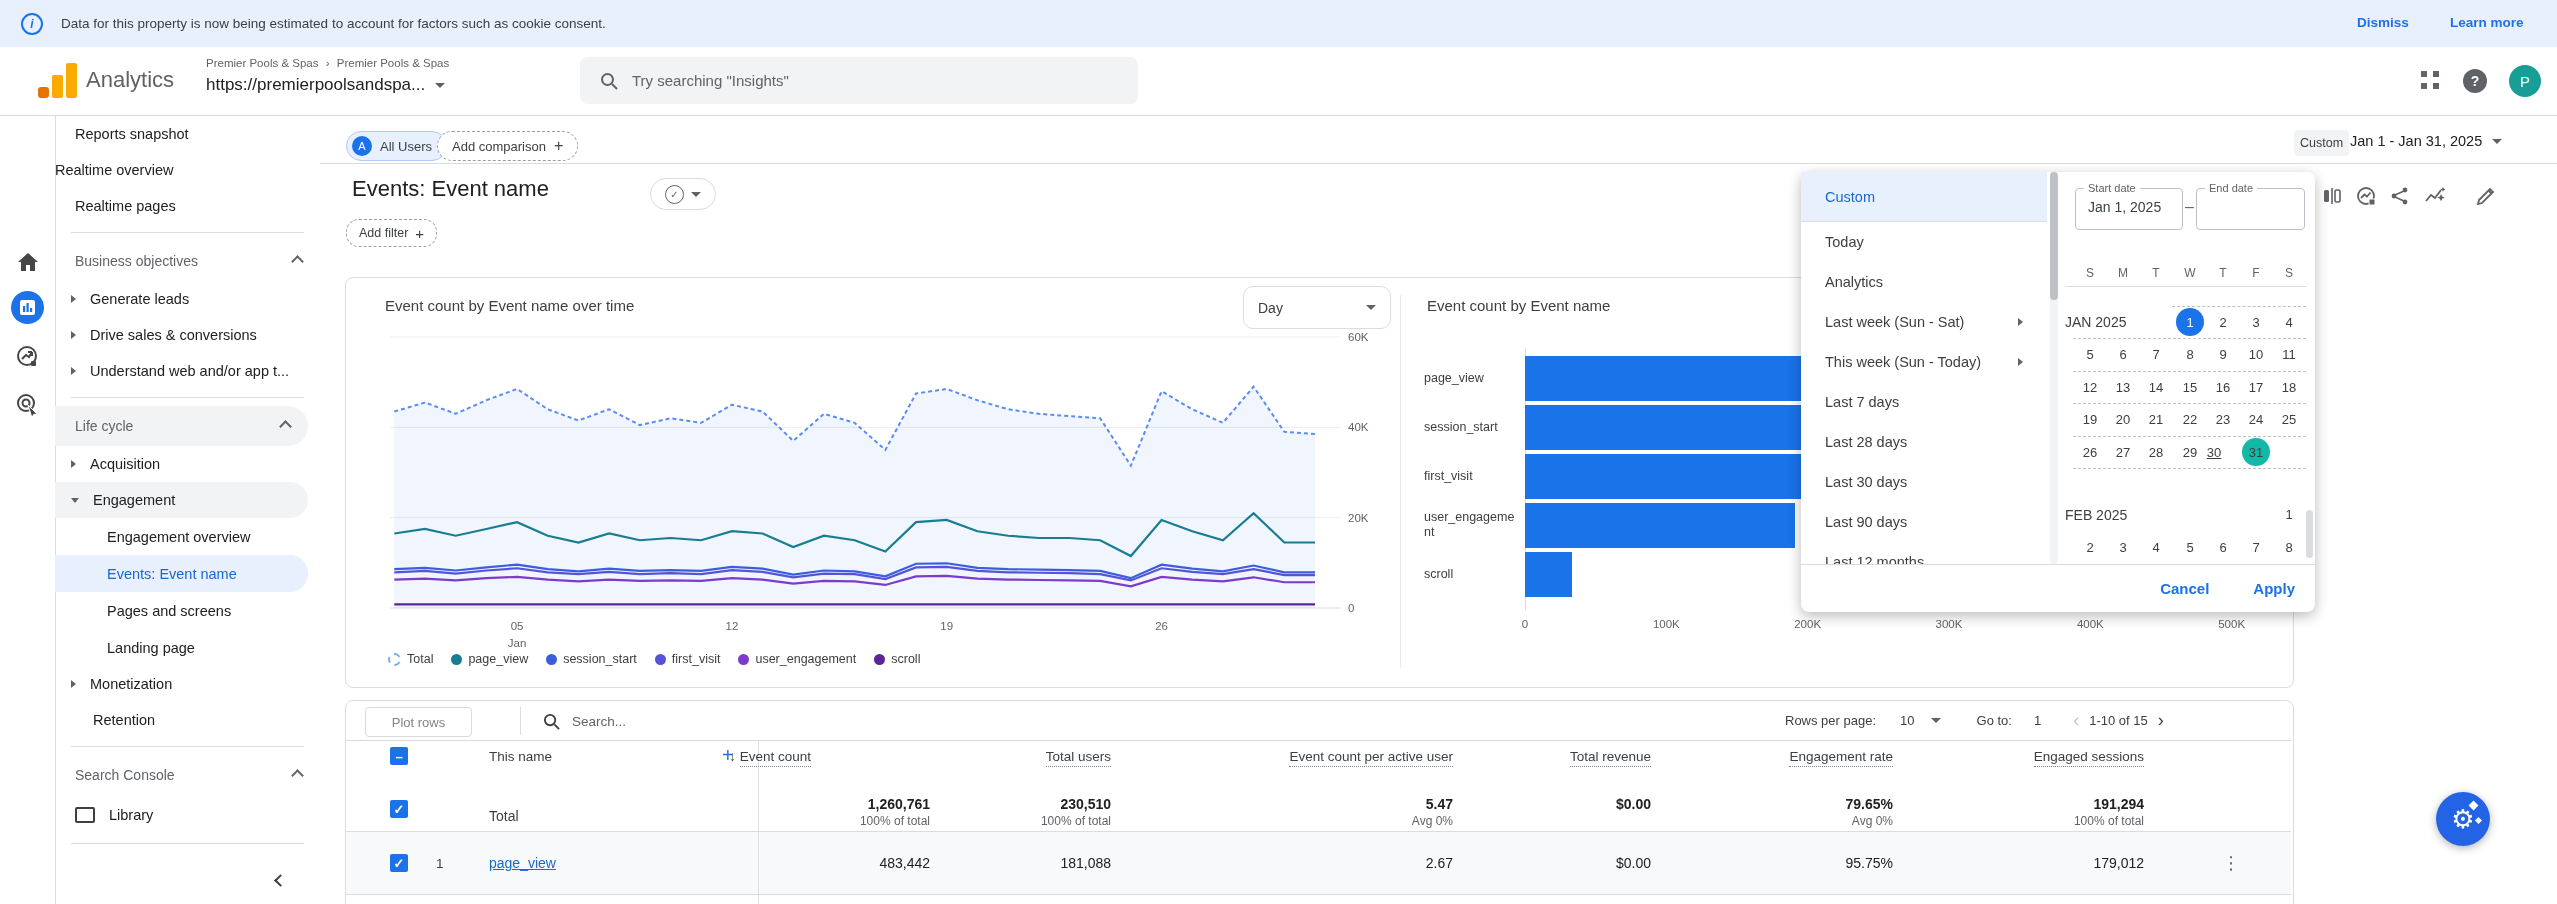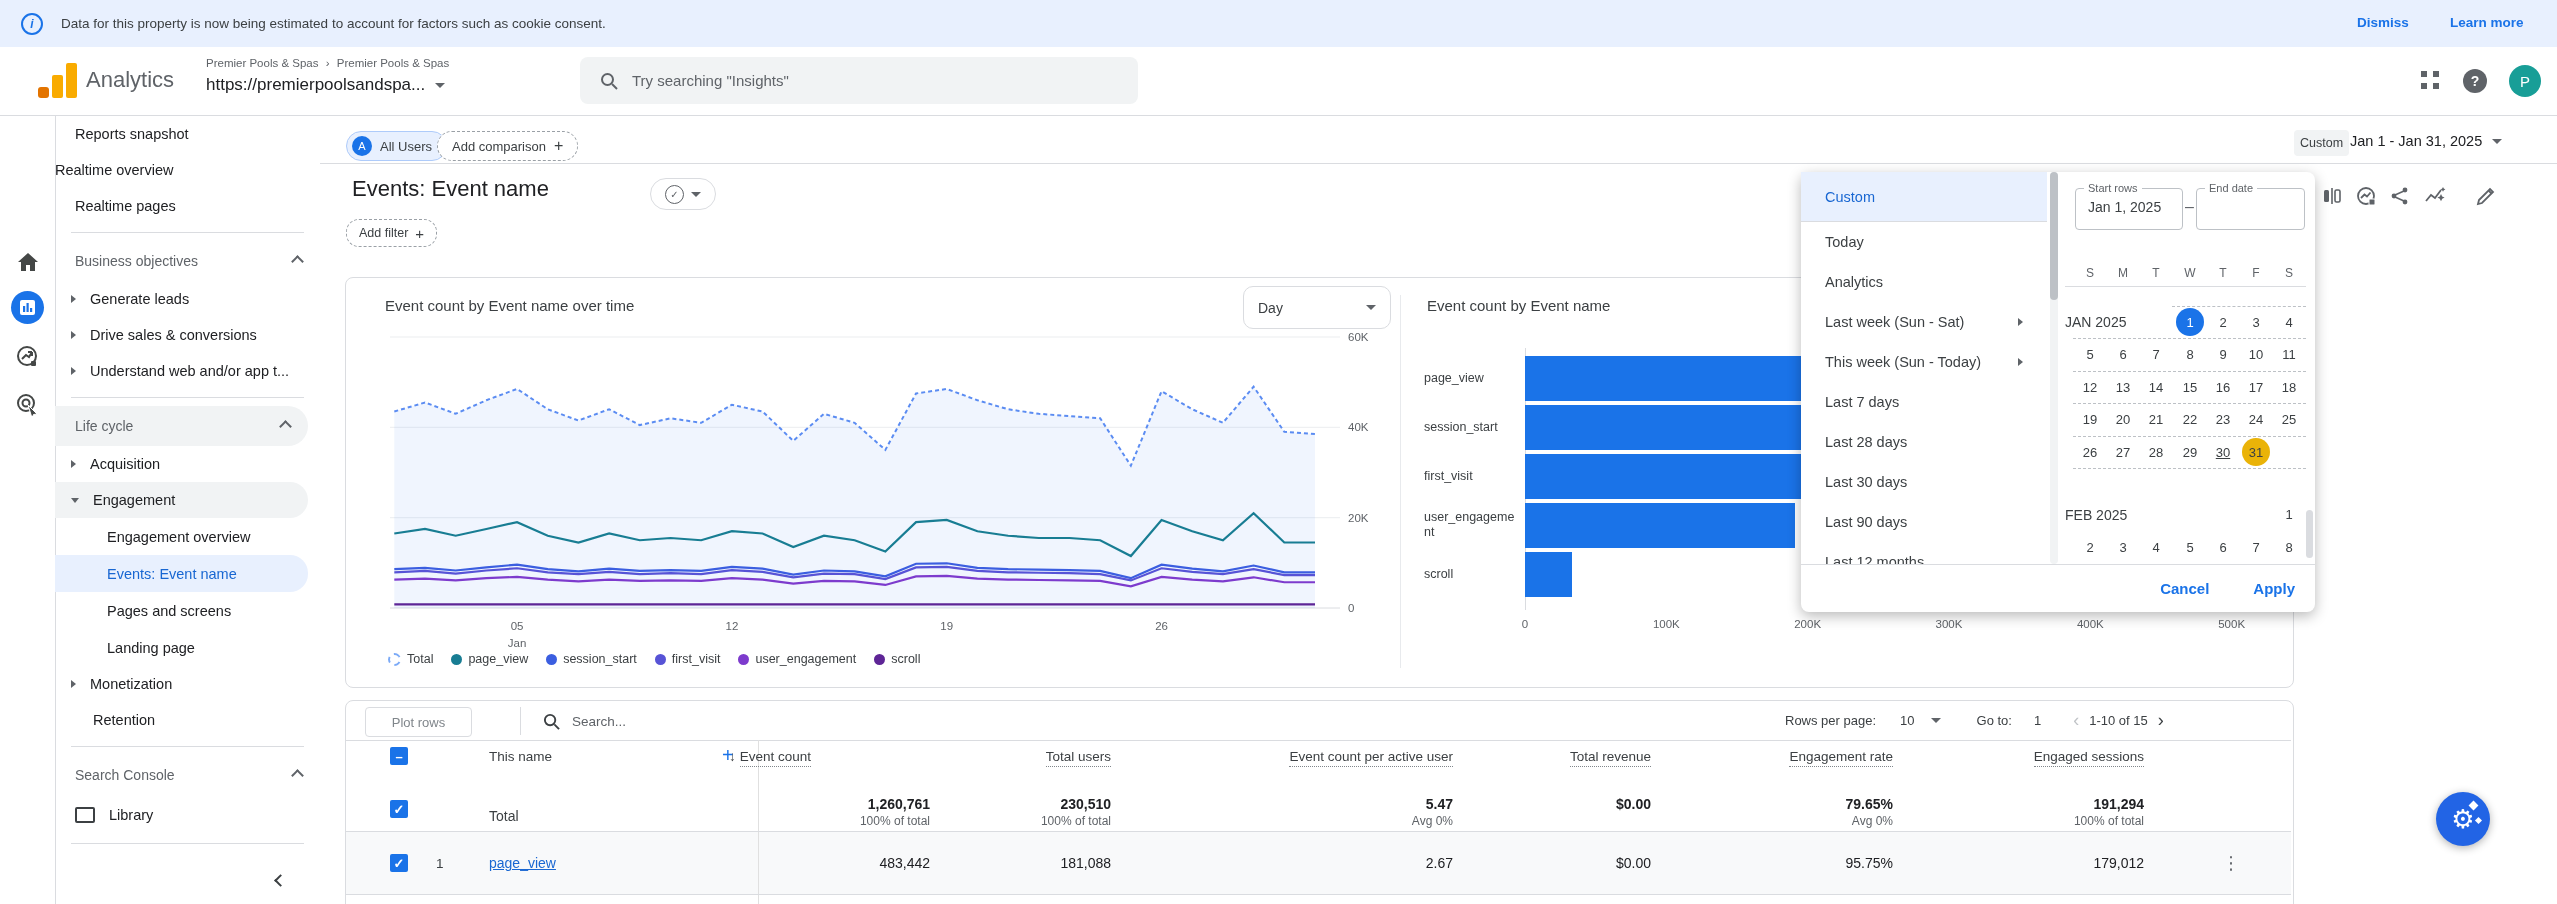--- a/index.html
+++ b/index.html
@@ -42,21 +42,21 @@
   .dot{width:11px;height:11px;border-radius:50%;}
   .panel{background:#fff;border-radius:8px;box-shadow:0 4px 14px rgba(0,0,0,.28);z-index:50;}
   .preset{font-size:14.5px;color:#3c4043;display:flex;align-items:center;justify-content:space-between;cursor:pointer;}
   .preset.sel{background:#e8f0fe;color:#1967d2;}
   .fld{border:1px solid #bdc1c6;border-radius:4px;position:absolute;}
   .fld-lbl{position:absolute;top:-7px;left:8px;background:#fff;padding:0 4px;font-size:11px;color:#5f6368;}
   .fld-val{position:absolute;left:12px;top:10px;font-size:14px;color:#3c4043;}
   .wd{font-size:12px;color:#5f6368;text-align:center;}
   .daycell{width:28px;height:28px;border-radius:50%;display:flex;align-items:center;justify-content:center;font-size:13px;color:#3c4043;cursor:pointer;}
   .daycell.sel{background:#1a73e8;color:#fff;}
-  .daycell.hl{background:#eab308;}
+  .daycell.hl{background:#14b8a6;}
   .moname{font-size:14px;color:#3c4043;}
   .pbtn{font-size:15px;font-weight:bold;color:#1a73e8;cursor:pointer;}
   .tb-btn{border:1px solid #dadce0;border-radius:4px;font-size:13px;color:#80868b;display:flex;align-items:center;justify-content:center;}
   .thead{font-size:13.5px;color:#3c4043;}
   .dotted{border-bottom:1px dotted #80868b;padding-bottom:2px;}
   .cbx{width:18px;height:18px;border-radius:2px;background:#1a73e8;color:#fff;display:flex;align-items:center;justify-content:center;font-size:13px;font-weight:bold;}
   .num{font-size:14px;color:#202124;}
   .sub{font-size:12px;color:#5f6368;}
   .link{font-size:14px;color:#1967d2;text-decoration:underline;cursor:pointer;}
   .pag{font-size:13px;color:#3c4043;display:flex;align-items:center;}
@@ -363,21 +363,21 @@
           <span>Last 90 days</span>
         </div>
         <div class="preset" style="height: 40px; padding: 0px 24px;">
           <span>Last 12 months</span>
         </div>
       </div>
     <div class="abs" style="left:249px;top:0;width:8px;height:392px;background:#f1f3f4;border-radius:4px;">
       <div style="width:8px;height:128px;background:#bdc1c6;border-radius:4px;"></div>
     </div>
     <div class="fld" style="left:274px;top:16px;width:106px;height:40px;">
-      <span class="fld-lbl">Start rows</span>
+      <span class="fld-lbl">Start date</span>
       <span class="fld-val">Jan 1, 2025</span>
     </div>
     <div class="abs" style="left:384px;top:26px;color:#5f6368;">–</div>
     <div class="fld" style="left:395px;top:16px;width:107px;height:40px;">
       <span class="fld-lbl">End date</span>
       <span class="fld-val"></span>
     </div>
     <div id="weekdays">
         <div class="abs wd" style="left: 279px; top: 94px; width: 20px;">S</div>
         <div class="abs wd" style="left: 312px; top: 94px; width: 20px;">M</div>
@@ -417,21 +417,21 @@
         <div class="abs daycell" style="left: 341px; top: 233.5px;">21</div>
         <div class="abs daycell" style="left: 375px; top: 233.5px;">22</div>
         <div class="abs daycell" style="left: 408px; top: 233.5px;">23</div>
         <div class="abs daycell" style="left: 441px; top: 233.5px;">24</div>
         <div class="abs daycell" style="left: 474px; top: 233.5px;">25</div>
         <div class="abs" style="left: 272px; top: 263.5px; width: 233px; border-top: 1px dashed rgb(189, 193, 198);"></div>
         <div class="abs daycell" style="left: 275px; top: 266px;">26</div>
         <div class="abs daycell" style="left: 308px; top: 266px;">27</div>
         <div class="abs daycell" style="left: 341px; top: 266px;">28</div>
         <div class="abs daycell" style="left: 375px; top: 266px;">29</div>
-        <div class="abs daycell" style="left: 408px; top: 266px; text-decoration: underline;">30</div>
+        <div class="abs daycell" style="left: 399px; top: 266px; text-decoration: underline;">30</div>
         <div class="abs daycell hl" style="left: 441px; top: 266px;">31</div>
         <div class="abs" style="left: 272px; top: 296px; width: 233px; border-top: 1px dashed rgb(189, 193, 198);"></div>
         <div class="abs moname" style="left: 264px; top: 334.5px;">FEB 2025</div>
         <div class="abs daycell" style="left: 474px; top: 328.5px;">1</div>
         <div class="abs daycell" style="left: 275px; top: 361px;">2</div>
         <div class="abs daycell" style="left: 308px; top: 361px;">3</div>
         <div class="abs daycell" style="left: 341px; top: 361px;">4</div>
         <div class="abs daycell" style="left: 375px; top: 361px;">5</div>
         <div class="abs daycell" style="left: 408px; top: 361px;">6</div>
         <div class="abs daycell" style="left: 441px; top: 361px;">7</div>

